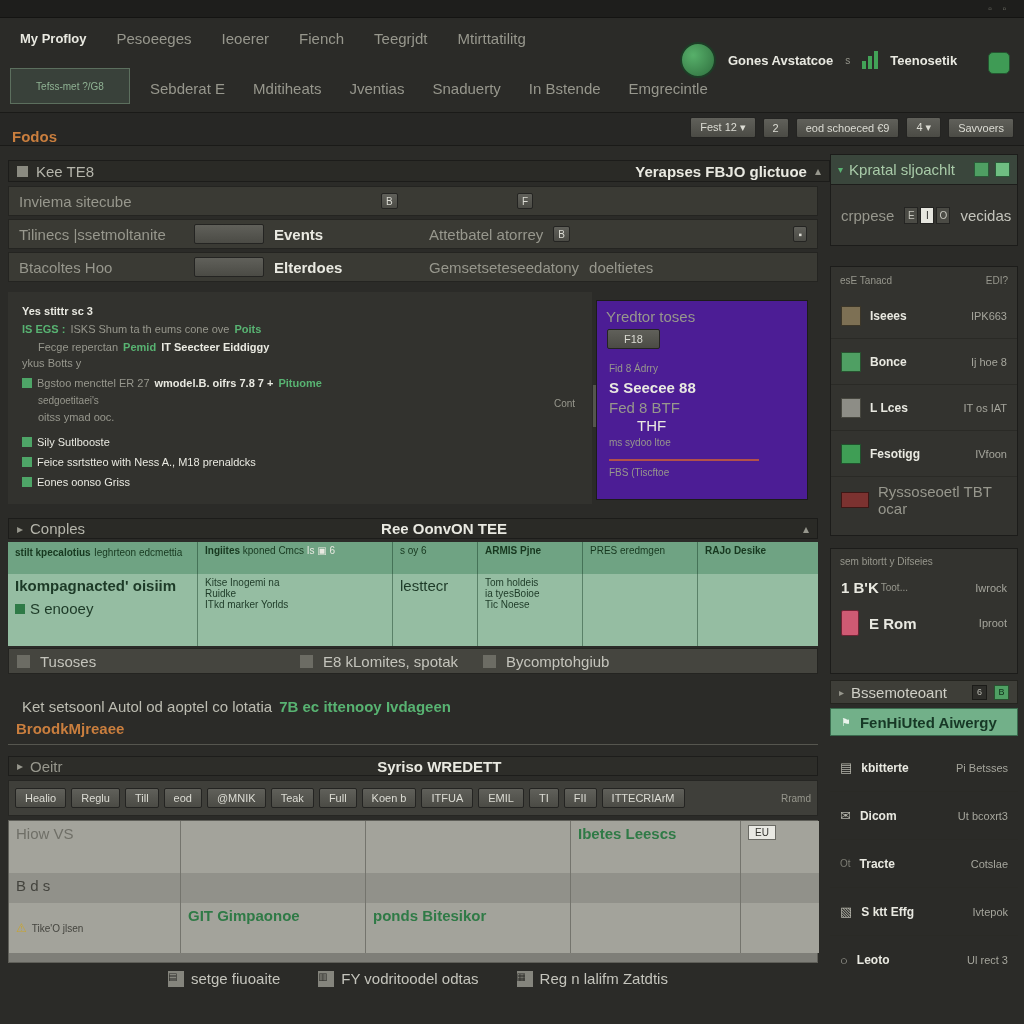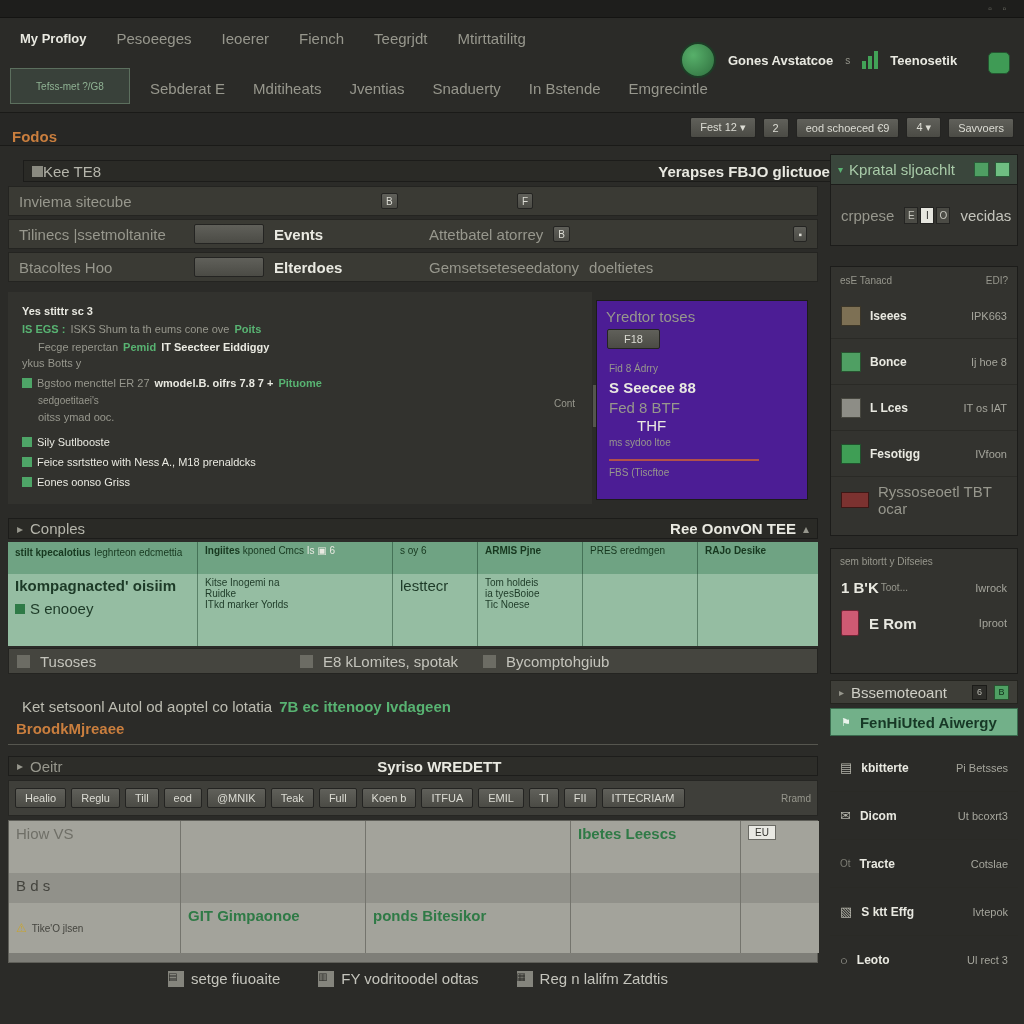--- a/index.html
+++ b/index.html
@@ -82,21 +82,21 @@
 <div class="abs flex" style="right:10px;top:117px;gap:7px">
   <span class="btn">Fest 12 ▾</span>
   <span class="btn">2</span>
   <span class="btn">eod schoeced €9</span>
   <span class="btn">4 ▾</span>
   <span class="btn">Savvoers</span>
 </div>
 
 <div class="abs" style="left:8px;top:152px;width:810px;height:852px">
 
-  <div class="abs flex hdr" style="left:15px;top:8px;width:822px;height:22px;padding:0 8px;">
+  <div class="abs flex hdr" style="left:0;top:8px;width:822px;height:22px;padding:0 8px;gap:8px">
     <span class="sqicon" style="width:11px;height:11px;background:#8a8a80"></span>
     <span class="s11">Kee TE8</span>
     <span class="grow white bold s11" style="text-align:right">Yerapses FBJO glictuoe</span>
     <span class="dim">▴</span>
   </div>
 
   <div class="formrow" style="top:34px">
     <span class="s11 dim">Inviema sitecube</span>
     <span class="btn tiny abs" style="left:372px;top:6px">B</span>
     <span class="btn tiny abs" style="left:508px;top:6px">F</span>
@@ -171,21 +171,21 @@
     <div class="abs dim s11" style="left:12px;top:98px">Fed 8 BTF</div>
     <div class="abs white s11" style="left:40px;top:116px">THF</div>
     <div class="abs dim s10" style="left:12px;top:136px">ms sydoo ltoe</div>
     <div class="abs" style="left:12px;top:158px;width:150px;border-top:2px solid #b2504a"></div>
     <div class="abs dim s10" style="left:12px;top:166px">FBS (Tiscftoe</div>
   </div>
 
   <div class="abs flex hdr" style="left:0;top:366px;width:810px;height:21px;padding:0 8px;gap:7px">
     <span class="dim">▸</span>
     <span class="s11">Conples</span>
-    <span class="grow white bold s11" style="text-align:right">Ree OonvON TEE</span>
+    <span class="grow white bold s11" style="text-align:center">Ree OonvON TEE</span>
     <span class="dim">▴</span>
   </div>
 
   <div class="gt gth abs" style="left:0;top:390px;height:32px">
     <div style="width:190px"><span class="bold s10">stilt kpecalotius</span> <span class="s10">Ieghrteon edcmettia</span></div>
     <div style="width:195px" class="s10"><span class="bold">Ingiites</span> <span>kponed Cmcs</span> <span class="white">Is ▣ 6</span></div>
     <div style="width:85px" class="s10"><span>s oy 6</span></div>
     <div style="width:105px" class="s10 bold"><span>ARMIS Pjne</span></div>
     <div style="width:115px" class="s10"><span>PRES eredmgen</span></div>
     <div style="width:120px;border-right:none" class="s10 bold"><span>RAJo Desike</span></div>

